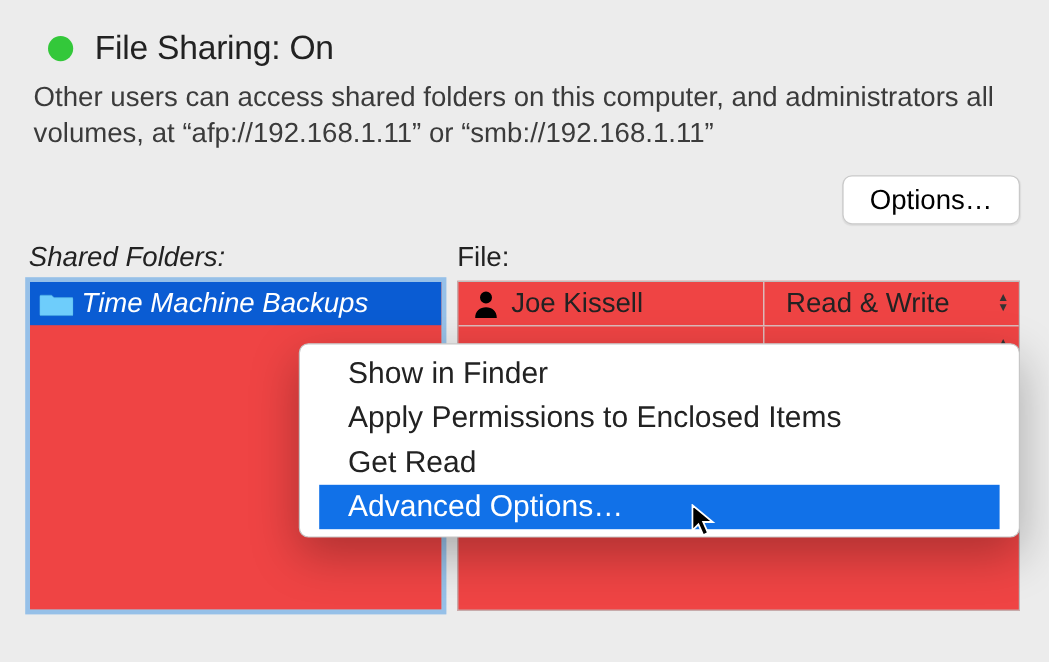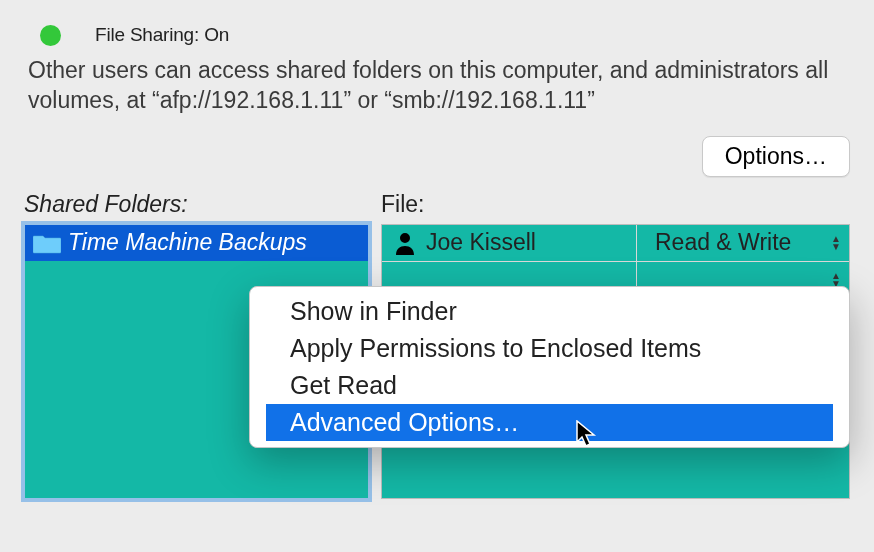--- a/index.html
+++ b/index.html
@@ -20,24 +20,23 @@
       gap: 18px;
     }
     .status-dot {
       width: 21px;
       height: 21px;
       border-radius: 50%;
       background: #33c83a;
       flex-shrink: 0;
     }
     .title {
-      font-size: 19px;
+      font-size: 28px;
       font-weight: 500;
       letter-spacing: -0.2px;
-      margin-left: 16px;
     }
     .desc {
       padding: 0 28px 0 28px;
       font-size: 23px;
       line-height: 1.3;
       color: #3b3b3b;
     }
     .options-row {
       display: flex;
       justify-content: flex-end;
@@ -57,21 +56,21 @@
       padding: 4px 24px 0 24px;
       gap: 12px;
     }
     .col-sf { width: 345px; font-style: italic; }
     .col-users { flex: 1 1 auto; }
     .list-label {
       font-size: 23px;
       margin-bottom: 6px;
     }
     .listbox {
-      background: #14b8a6;
+      background: #ef4444;
       border: 1px solid #bdbdbd;
       height: 275px;
       overflow: hidden;
       position: relative;
     }
     .col-sf .listbox {
       outline: 4px solid #96c0e8;
       outline-offset: -1px;
     }
     .sf-item {

